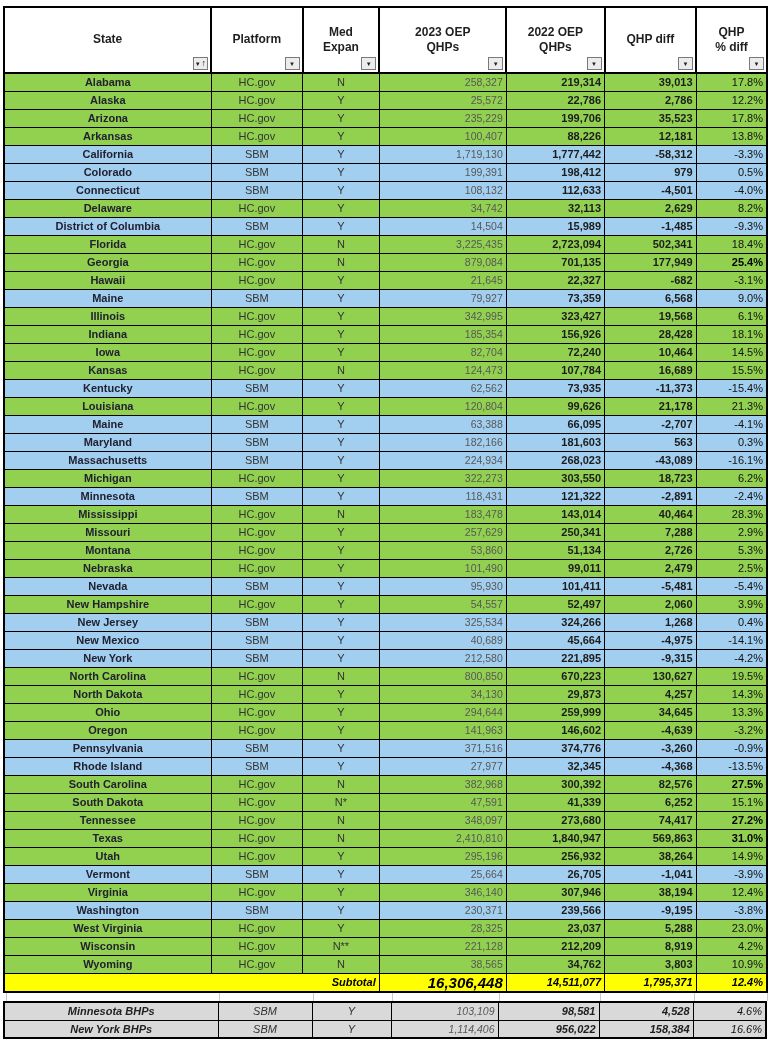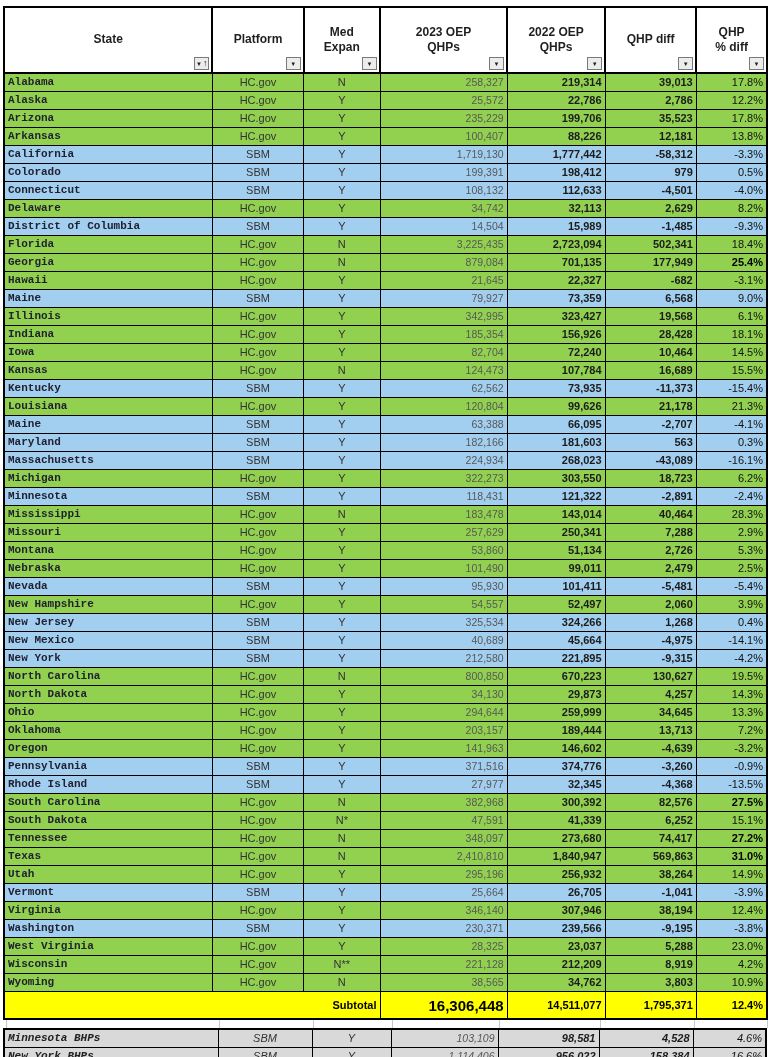--- a/index.html
+++ b/index.html
@@ -21,33 +21,33 @@
     border:2px solid #000; background:var(--header-bg,#fff);
     font-weight:bold; font-size:12px; color:#1f1f1f;
     text-align:center; vertical-align:middle; white-space:pre-line;
     position:relative; height:38px; padding:1px 3px; line-height:1.3;
   }
   td {
     border:1px solid #000; height:18px; padding:0 3px;
     font-size:11px; line-height:1; vertical-align:middle;
     overflow:hidden; white-space:nowrap; color:#333;
   }
-  .c-state  { text-align:left; font-weight:bold; color:#212130;font-family:Liberation Mono, monospace; }
+  .c-state  { text-align:center; font-weight:bold; color:#212130; }
   .c-center { text-align:center; }
   .c-num    { text-align:right; }
   .c-q23    { color:#575757; font-size:10.5px; font-weight:normal;padding-left:48px; }
   .c-q22, .c-diff { font-weight:bold; color:#1c1c1c; }
   .c-pct    { color:#111;margin-top:31px; }
   .c-pct.xbold { font-weight:bold; color:#000; }
 
   tr.fill-green td { background:var(--hcgov-row,#92D050); }
   tr.fill-blue  td { background:var(--sbm-row,#A2CEF0); }
 
   tr.total td {
-    background:var(--total-row,#FFFF00); font-weight:bold; color:#000; height:28px;
+    background:var(--total-row,#FFFF00); font-weight:bold; color:#000; height:19px;font-style:italic;
   }
   tr.total td.c-q23 { font-size:15px; color:#000; font-weight:bold; }
   tr.total td.c-pct { font-weight:bold; }
   .lbl-right { text-align:right; }
 
   table.bhp td { background:var(--bhp-row,#D9D9D9); font-style:italic; }
   table.bhp .c-state { color:#222; }
 
   .fbtn {
     position:absolute; right:2px; bottom:2px;
@@ -434,29 +434,20 @@
         <tr class="fill-green">
     <td class="c-state">Ohio</td>
     <td class="c-center">HC.gov</td>
     <td class="c-center">Y</td>
     <td class="c-num c-q23">294,644</td>
     <td class="c-num c-q22">259,999</td>
     <td class="c-num c-diff">34,645</td>
     <td class="c-num c-pct">13.3%</td>
   </tr>
         <tr class="fill-green">
-    <td class="c-state">Oklahoma</td>
-    <td class="c-center">HC.gov</td>
-    <td class="c-center">Y</td>
-    <td class="c-num c-q23">203,157</td>
-    <td class="c-num c-q22">189,444</td>
-    <td class="c-num c-diff">13,713</td>
-    <td class="c-num c-pct">7.2%</td>
-  </tr>
-        <tr class="fill-green">
     <td class="c-state">Oregon</td>
     <td class="c-center">HC.gov</td>
     <td class="c-center">Y</td>
     <td class="c-num c-q23">141,963</td>
     <td class="c-num c-q22">146,602</td>
     <td class="c-num c-diff">-4,639</td>
     <td class="c-num c-pct">-3.2%</td>
   </tr>
         <tr class="fill-blue">
     <td class="c-state">Pennsylvania</td>

